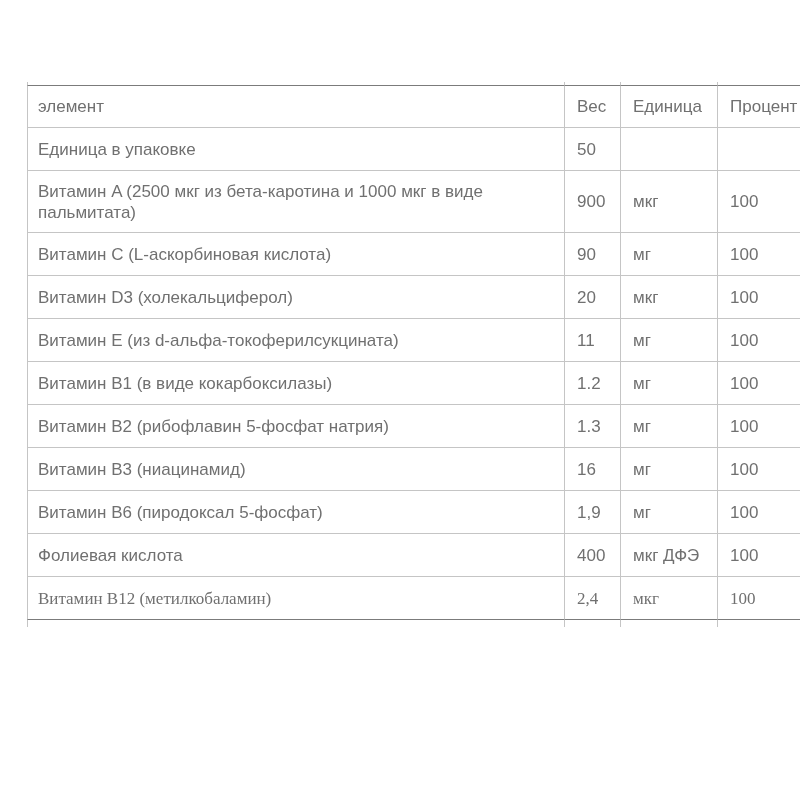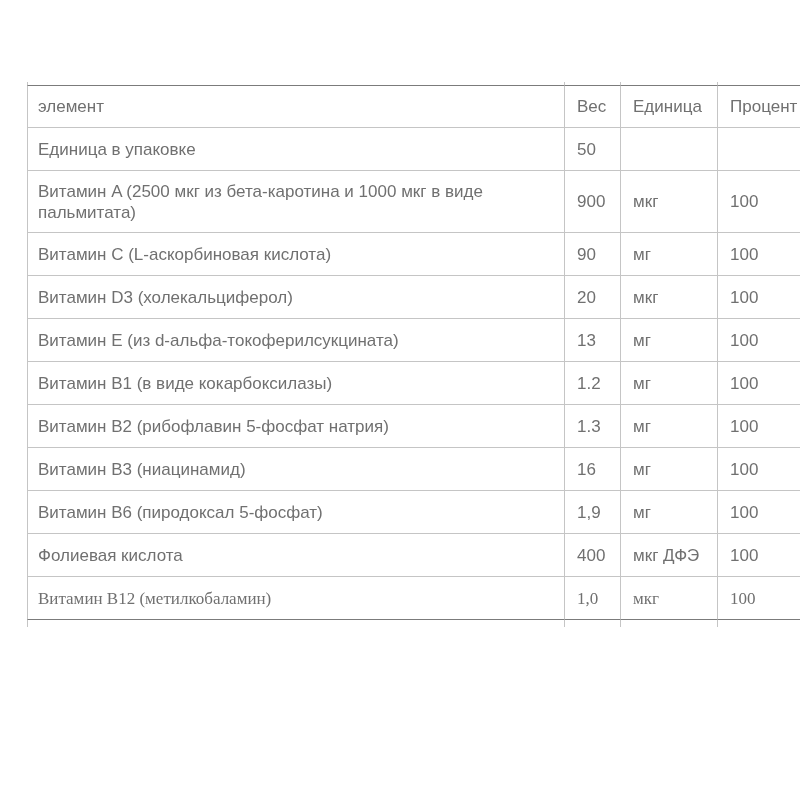--- a/index.html
+++ b/index.html
@@ -110,21 +110,21 @@
     <td class="cell-percent">100</td>
   </tr>
         <tr class="row">
     <td class="cell-element">Витамин D3 (холекальциферол)</td>
     <td class="cell-weight">20</td>
     <td class="cell-unit">мкг</td>
     <td class="cell-percent">100</td>
   </tr>
         <tr class="row">
     <td class="cell-element">Витамин E (из d-альфа-токоферилсукцината)</td>
-    <td class="cell-weight">13</td>
+    <td class="cell-weight">11</td>
     <td class="cell-unit">мг</td>
     <td class="cell-percent">100</td>
   </tr>
         <tr class="row">
     <td class="cell-element">Витамин B1 (в виде кокарбоксилазы)</td>
     <td class="cell-weight">1.2</td>
     <td class="cell-unit">мг</td>
     <td class="cell-percent">100</td>
   </tr>
         <tr class="row">
@@ -146,21 +146,21 @@
     <td class="cell-percent">100</td>
   </tr>
         <tr class="row">
     <td class="cell-element">Фолиевая кислота</td>
     <td class="cell-weight">400</td>
     <td class="cell-unit">мкг ДФЭ</td>
     <td class="cell-percent">100</td>
   </tr>
         <tr class="row last">
     <td class="cell-element">Витамин B12 (метилкобаламин)</td>
-    <td class="cell-weight">1,0</td>
+    <td class="cell-weight">2,4</td>
     <td class="cell-unit">мкг</td>
     <td class="cell-percent">100</td>
   </tr>
         <tr class="stub-bottom">
         <td></td>
         <td></td>
         <td></td>
         <td></td>
       </tr>
     </tbody>

